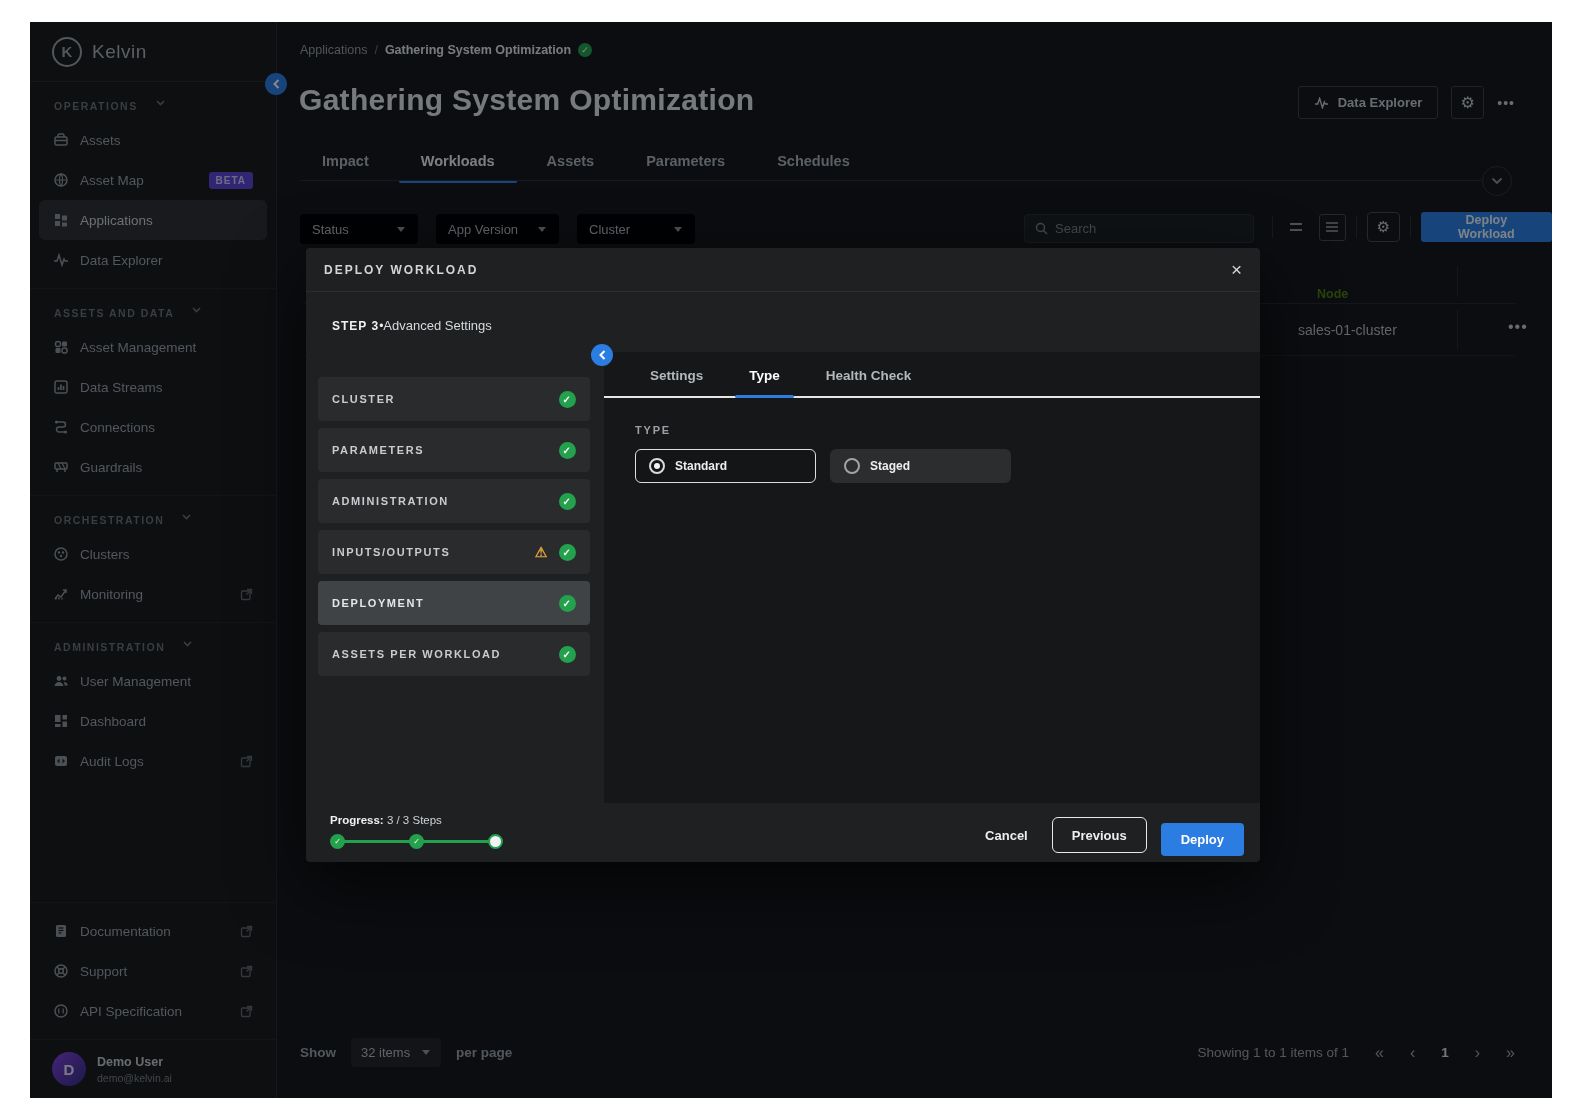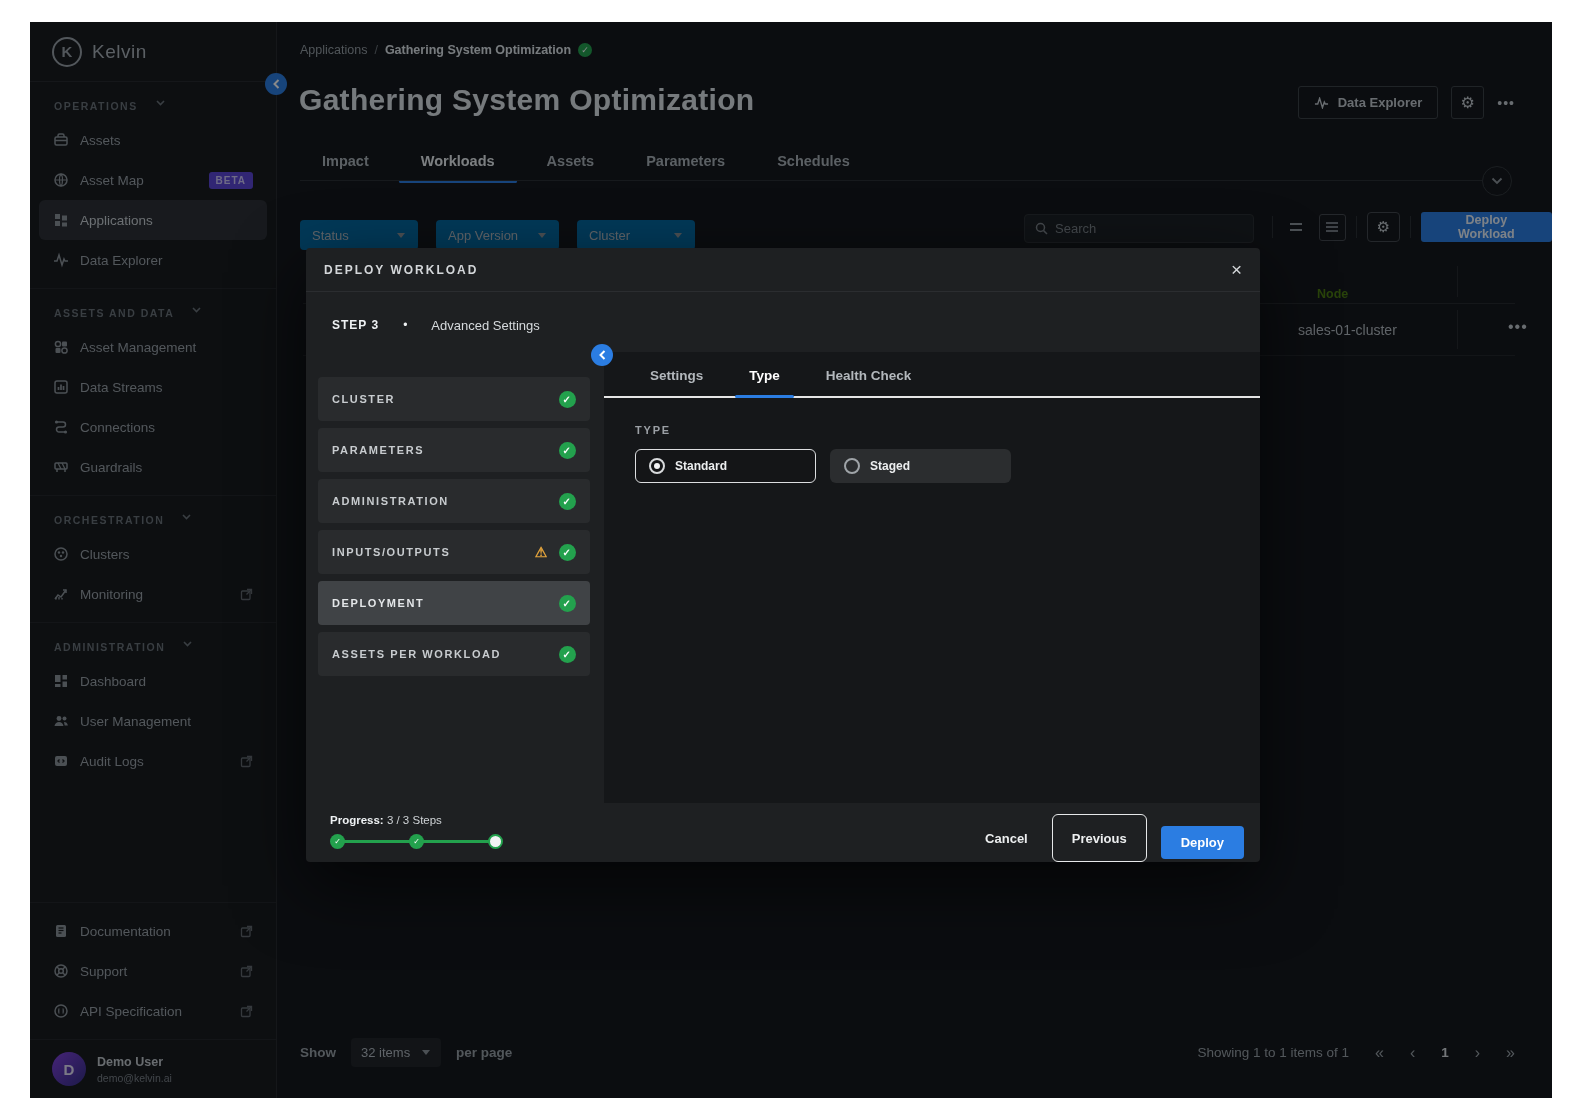--- a/index.html
+++ b/index.html
@@ -41,21 +41,21 @@
   .btn-ghost { display:flex; align-items:center; gap:9px; height:33px; padding:0 15px; border:1px solid #3c4045; border-radius:3px; color:#c3c9ce; font-size:13px; font-weight:bold; background:transparent; cursor:pointer; }
   .btn-icon { width:33px; height:33px; border:1px solid #3c4045; border-radius:3px; display:flex; align-items:center; justify-content:center; color:#c3c9ce; font-size:16px; background:transparent; cursor:pointer; }
   .btn-more { color:#c3c9ce; font-size:14px; letter-spacing:1px; border:none; background:none; cursor:pointer; }
   .tabs { position:absolute; left:41px; top:131px; display:flex; gap:44px; }
   .tab { font-size:14.5px; font-weight:bold; color:#aab1b7; padding:0 4px 14px 4px; position:relative; cursor:pointer; }
   .tab.active { color:#e8ecef; }
   .tab.active::after { content:""; position:absolute; left:-18px; right:-18px; bottom:0; height:3px; background:#2b7de2; border-radius:2px; }
   .tabs-border { position:absolute; left:23px; right:70px; top:158px; height:1px; background:#2b2e31; }
   .tabs-chevron { position:absolute; right:40px; top:144px; width:30px; height:30px; border:1px solid #313539; border-radius:50%; display:flex; align-items:center; justify-content:center; color:#8d949a; cursor:pointer; }
   .filter-row { position:absolute; left:23px; top:192px; display:flex; gap:18px; }
-  .select-box { width:118px; height:30px; background:#0369a1; border-radius:4px; display:flex; align-items:center; justify-content:space-between; padding:0 12px; color:#b4bac0; font-size:13px; cursor:pointer;margin-top:6px; }
+  .select-box { width:118px; height:30px; background:#000000; border-radius:4px; display:flex; align-items:center; justify-content:space-between; padding:0 12px; color:#b4bac0; font-size:13px; cursor:pointer; }
   .select-box.wide { width:123px; }
   .search-box { position:absolute; left:747px; top:192px; width:230px; height:29px; background:#1c1f22; border:1px solid #2b2e31; border-radius:4px; display:flex; align-items:center; padding:0 10px; gap:7px; }
   .search-box input { flex:1; background:transparent; border:none; outline:none; color:#c3c9ce; font-size:13px; font-family:"Liberation Sans",sans-serif; }
   .search-box input::placeholder { color:#7d848a; }
   .tool-right { position:absolute; left:995px; top:190px; display:flex; align-items:center; gap:10px; }
   .vbar { width:1px; height:22px; background:#2b2e31; }
   .view-toggle { width:27px; height:27px; display:flex; align-items:center; justify-content:center; color:#8d949a; border-radius:3px; cursor:pointer; }
   .view-toggle.boxed { border:1px solid #43474c; }
   .gearplus-btn { width:34px; height:30px; border:1px solid #43474c; border-radius:4px; display:flex; align-items:center; justify-content:center; color:#c3c9ce; font-size:15px; cursor:pointer; }
   .deploy-top { height:30px; padding:0 16px; background:#2b7de2; border:none; border-radius:3px; color:#eaf2fb; font-size:12.5px; font-weight:bold; cursor:pointer; }
@@ -73,21 +73,21 @@
   .page-right { margin-left:auto; display:flex; align-items:center; gap:26px; }
   .pg-btn { color:#9aa1a7; font-size:16px; cursor:pointer; }
   .pg-num { color:#d7dbdf; font-size:13.5px; font-weight:bold; }
 
   
   .scrim { position:absolute; inset:0; background:rgba(3,4,6,0.47); z-index:40; }
   .modal { position:absolute; left:276px; top:226px; width:954px; height:614px; background:#1e2022; border-radius:4px; z-index:50; box-shadow:0 24px 70px rgba(0,0,0,.65); }
   .modal-head { height:44px; display:flex; align-items:center; padding:0 18px; border-bottom:1px solid #2b2d30; }
   .modal-title { color:#d3d6d9; font-size:12px; font-weight:bold; letter-spacing:2px; }
   .modal-close { margin-left:auto; color:#d3d6d9; font-size:19px; line-height:1; cursor:pointer; }
-  .modal-step { position:absolute; left:26px; top:70px; display:flex; gap:24px; }
+  .modal-step { position:absolute; left:26px; top:70px; display:flex; align-items:center; gap:0; }
   .step-label { color:#eef1f3; font-size:12px; font-weight:bold; letter-spacing:1px; }
   .step-bullet { color:#eef1f3; font-size:12px; }
   .step-name { color:#d6dadd; font-size:13px; }
   .modal-nav { position:absolute; left:12px; top:129px; width:272px; display:flex; flex-direction:column; gap:7px; }
   .nav-card { height:44px; background:#292b2d; border-radius:4px; display:flex; align-items:center; padding:0 14px; color:#c8cccf; font-size:11px; font-weight:bold; letter-spacing:1.6px; cursor:pointer; }
   .nav-card.active { background:#404346; color:#e4e7e9; }
   .nav-card .spacer { flex:1; }
   .check-dot { width:17px; height:17px; border-radius:50%; background:#23a14d; color:#fff; font-size:10px; display:flex; align-items:center; justify-content:center; }
   .warn-glyph { color:#e2a33c; font-size:14px; margin-right:10px; }
   .back-circle { position:absolute; left:285px; top:96px; width:22px; height:22px; border-radius:50%; background:#2b7de2; color:#fff; display:flex; align-items:center; justify-content:center; z-index:5; cursor:pointer; }
@@ -113,21 +113,21 @@
   .progress-text { font-size:11.5px; }
   .progress-text .pl { color:#eef1f3; font-weight:bold; }
   .progress-text .pv { color:#cfd3d6; }
   .progress-line { position:relative; width:173px; height:15px; margin-top:8px; }
   .progress-line::before { content:""; position:absolute; left:4px; right:4px; top:6px; height:2.5px; background:#23a14d; }
   .pdot { position:absolute; top:0; width:15px; height:15px; border-radius:50%; background:#23a14d; color:#fff; font-size:8px; display:flex; align-items:center; justify-content:center; }
   .pdot.d1 { left:0; } .pdot.d2 { left:79px; }
   .pdot.last { left:158px; background:#f2f3f4; border:2.5px solid #23a14d; }
   .modal-actions { position:absolute; right:16px; top:566px; display:flex; align-items:center; gap:14px; }
   .btn-cancel { background:none; border:none; color:#eceeef; font-size:13px; font-weight:bold; cursor:pointer; padding:0 10px; }
-  .btn-previous { height:48px; padding:8px 19px; background:transparent; border:1.5px solid #e6e8e9; border-radius:6px; color:#eceeef; font-size:13px; font-weight:bold; cursor:pointer; }
+  .btn-previous { height:36px; padding:8px 19px; background:transparent; border:1.5px solid #e6e8e9; border-radius:6px; color:#eceeef; font-size:13px; font-weight:bold; cursor:pointer; }
   .btn-deploy { height:33px; padding:0 20px; background:#2b7de2; border:none; border-radius:4px; color:#ffffff; font-size:13px; font-weight:bold; cursor:pointer;margin-top:9px; }
   svg { display:block; }
 </style>
 </head>
 <body>
 
 <div class="page">
 <div class="app">
 
   <aside class="sidebar">
@@ -258,35 +258,35 @@
 
     <div class="side-section">
       <div class="sec-label">
             <span>ADMINISTRATION</span>
         <svg width="9" height="6" viewBox="0 0 9 6">
               <polyline points="1,1 4.5,4.5 8,1" fill="none" stroke="#6a7177" stroke-width="1.6"></polyline>
             </svg>
           </div>
       <div class="side-item">
         <svg class="icn" viewBox="0 0 16 16">
+              <circle cx="6" cy="5.5" r="2.4" fill="currentColor"></circle>
+              <path d="M1.5 13c.5-2.8 2.3-4 4.5-4s4 1.2 4.5 4z" fill="currentColor"></path>
+              <circle cx="11.5" cy="5.5" r="2" fill="currentColor"></circle>
+              <path d="M11 9c2 0 3.4 1.1 3.9 3.6h-3.2" fill="currentColor"></path>
+            </svg>
+        <span>User Management</span>
+      </div>
+      <div class="side-item">
+        <svg class="icn" viewBox="0 0 16 16">
               <rect x="2" y="2" width="5.5" height="7" fill="currentColor"></rect>
               <rect x="9.5" y="2" width="4.5" height="4.5" fill="currentColor"></rect>
               <rect x="2" y="11" width="5.5" height="3" fill="currentColor"></rect>
               <rect x="9.5" y="8.5" width="4.5" height="5.5" fill="currentColor"></rect>
             </svg>
         <span>Dashboard</span>
-      </div>
-      <div class="side-item">
-        <svg class="icn" viewBox="0 0 16 16">
-              <circle cx="6" cy="5.5" r="2.4" fill="currentColor"></circle>
-              <path d="M1.5 13c.5-2.8 2.3-4 4.5-4s4 1.2 4.5 4z" fill="currentColor"></path>
-              <circle cx="11.5" cy="5.5" r="2" fill="currentColor"></circle>
-              <path d="M11 9c2 0 3.4 1.1 3.9 3.6h-3.2" fill="currentColor"></path>
-            </svg>
-        <span>User Management</span>
       </div>
       <div class="side-item">
         <svg class="icn" viewBox="0 0 16 16">
               <rect x="2" y="3" width="12" height="10" rx="2" fill="currentColor"></rect>
               <polyline points="6.5,6.5 5,8 6.5,9.5" fill="none" stroke="#17191c" stroke-width="1.3"></polyline>
               <polyline points="9.5,6.5 11,8 9.5,9.5" fill="none" stroke="#17191c" stroke-width="1.3"></polyline>
             </svg>
         <span>Audit Logs</span>
         <svg class="ext" viewBox="0 0 13 13">
               <rect x="1.5" y="3" width="8.5" height="8.5" rx="1" fill="none" stroke="currentColor" stroke-width="1.3"></rect>

